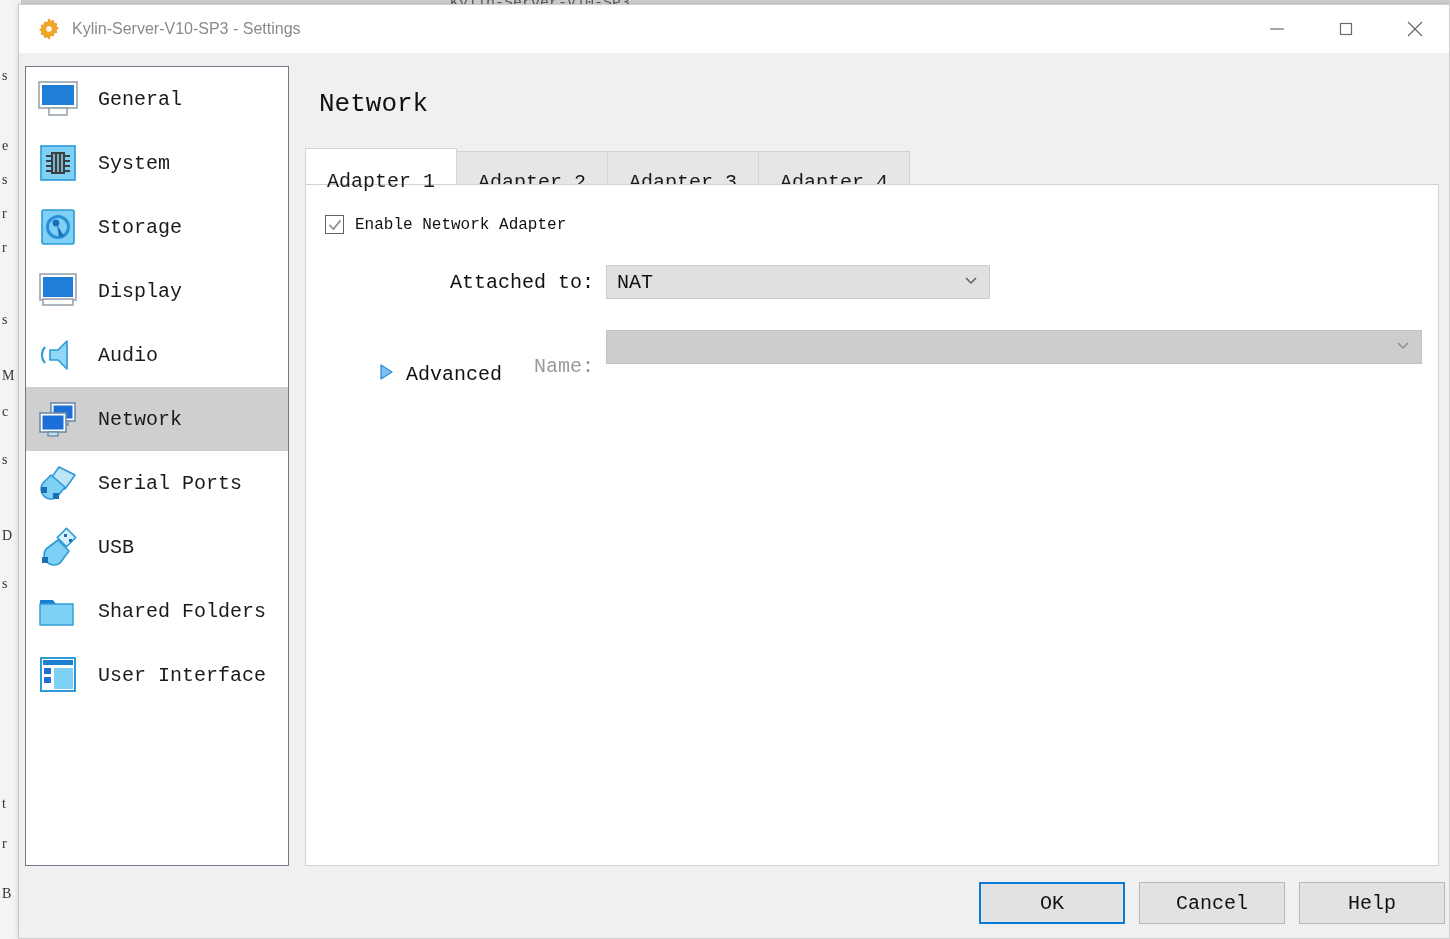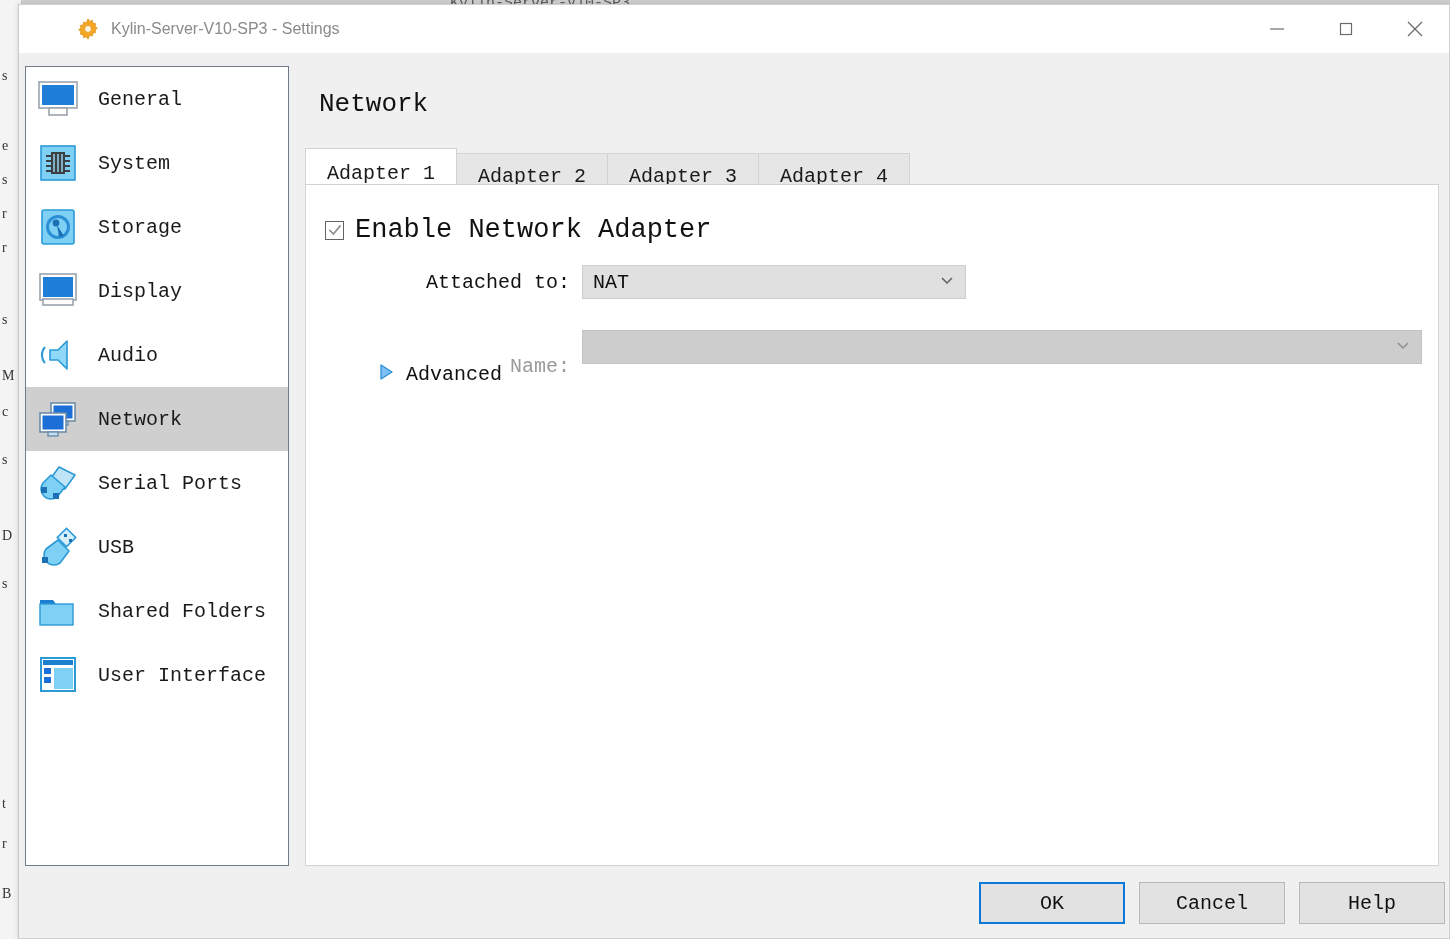--- a/index.html
+++ b/index.html
@@ -46,21 +46,21 @@
     background: #f0f0f0;
     border: 1px solid #d0d0d0;
     border-left: 1px solid #c9c9c9;
     box-shadow: 0 0 6px rgba(0,0,0,0.13);
   }
 
   
   #titlebar {
     position: absolute; left: 0; top: 0; right: 0; height: 48px;
     background: #ffffff;
-    display: flex; align-items: center; padding-left: 39px;
+    display: flex; align-items: center;
   }
   #title-icon { margin-left: 18px; width: 24px; height: 24px; flex: 0 0 auto; }
   #title-text {
     margin-left: 11px;
     font-size: 16px; color: #8a8a8a;
     font-family: "Liberation Sans", sans-serif;
     white-space: nowrap;
   }
   #wincontrols { margin-left: auto; display: flex; height: 48px; }
   .wc {
@@ -117,21 +117,21 @@
   #tabstrip {
     position: absolute; left: 0; top: 82px; right: 0; height: 36px;
     display: flex; align-items: flex-end;
   }
   .tab {
     font-family: "Liberation Mono", monospace;
     font-size: 20px; color: #1a1a1a;
     background: #e6e6e6;
     border: 1px solid #d3d3d3;
     border-bottom: none;
-    padding: 8px 21px;
+    padding: 16px 21px;
     height: 31px; line-height: 29px;
     margin-left: -1px;
     white-space: nowrap;
     cursor: default;
   }
   .tab:first-child { margin-left: 0; }
   .tab.active {
     background: #ffffff;
     border-color: #d3d3d3;
     height: 36px; line-height: 34px;
@@ -152,32 +152,32 @@
   .checkbox {
     width: 19px; height: 19px; flex: 0 0 auto;
     border: 1px solid #636363;
     background: #ffffff;
     display: flex; align-items: center; justify-content: center;
     cursor: default;
   }
   #chk-label {
     margin-left: 11px;
     font-family: "Liberation Mono", monospace;
-    font-size: 27px; color: #111; white-space: nowrap;
+    font-size: 16px; color: #111; white-space: nowrap;
   }
 
   .form-row {
     position: absolute; left: 0; right: 16px;
     display: flex; align-items: center;
   }
   #row-attached { top: 80px; }
   #row-name { top: 130px; }
 
   .field-label {
-    width: 276px; text-align: right; padding-right: 12px;
+    width: 300px; text-align: right; padding-right: 12px;
     font-family: "Liberation Mono", monospace;
     font-size: 20px; color: #111; white-space: nowrap;
   }
   .field-label.disabled { color: #9a9a9a; margin-top: 40px; }
 
   .combo {
     flex: 1 1 auto;
     height: 34px;
     background: #e0e0e0;
     border: 1px solid #cdcdcd;

